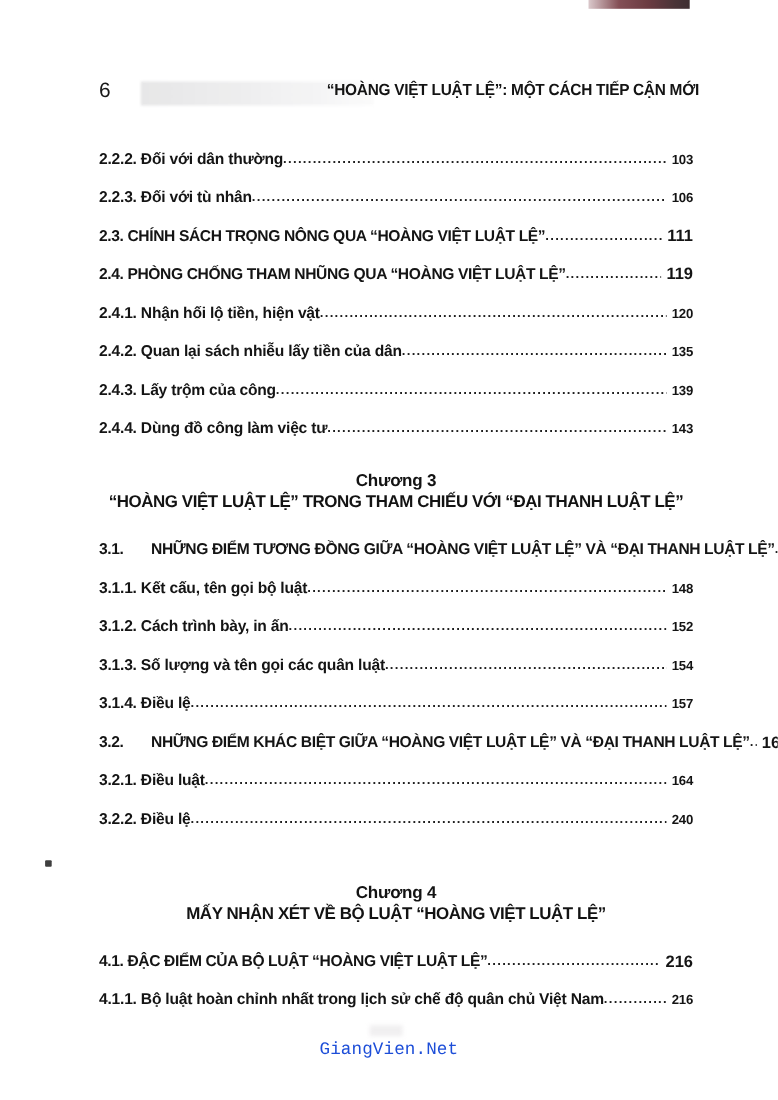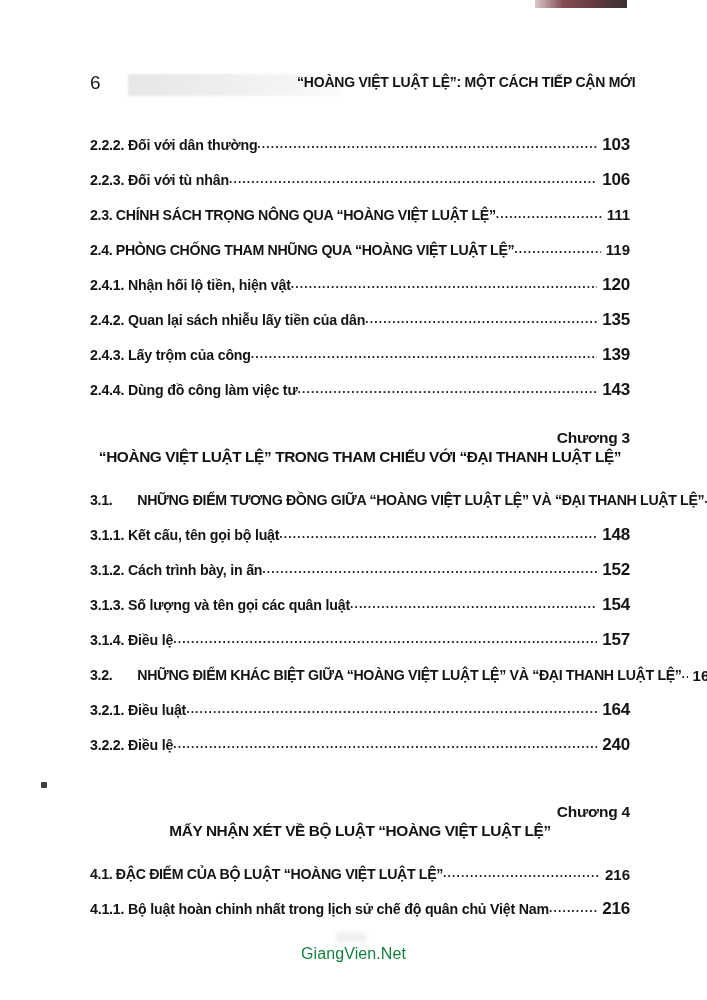--- a/index.html
+++ b/index.html
@@ -117,21 +117,21 @@
     padding-left: 5px;
   }
 
   
   .lvl-sub {
     height: 35px;
     font-size: 14.2px;
     font-weight: 600;
     letter-spacing: -0.2px;
   }
-  .lvl-sub .e-page { font-size: 17px; font-weight: 700; }
+  .lvl-sub .e-page { font-size: 12px; font-weight: 700; }
 
   
   .lvl-main {
     height: 35px;
     font-size: 14.2px;
     font-weight: 700;
     letter-spacing: -0.35px;
   }
   .lvl-main .e-page { font-size: 15px; font-weight: 700; letter-spacing: 0; }
 
@@ -141,21 +141,20 @@
   
   .chapter-block {
     text-align: center;
     color: #131313;
   }
   .chapter-num {
     font-size: 15.5px;
     font-weight: 700;
     letter-spacing: -0.2px;
     line-height: 1.15;
-    text-align: right;
   }
   .chapter-title {
     font-size: 15.4px;
     font-weight: 700;
     letter-spacing: -0.4px;
     line-height: 1.3;
     white-space: nowrap;
   }
 
   .gap-before-chapter { height: 22px; }
@@ -308,13 +307,13 @@
     <div class="toc-entry lvl-sub">
       <span class="e-label">4.1.1. Bộ luật hoàn chỉnh nhất trong lịch sử chế độ quân chủ Việt Nam</span>
       <span class="e-leader">....................................................................................................................................................................................................................................................................</span>
       <span class="e-page">216</span>
     </div>
   </div>
 
 </div>
 
 <div class="watermark-ghost"></div>
-<div class="watermark" style="color: #15803d;">GiangVien.Net</div>
+<div class="watermark" style="color: #1d4ed8; font-family: Liberation Mono, monospace;">GiangVien.Net</div>
 
 </body></html>

